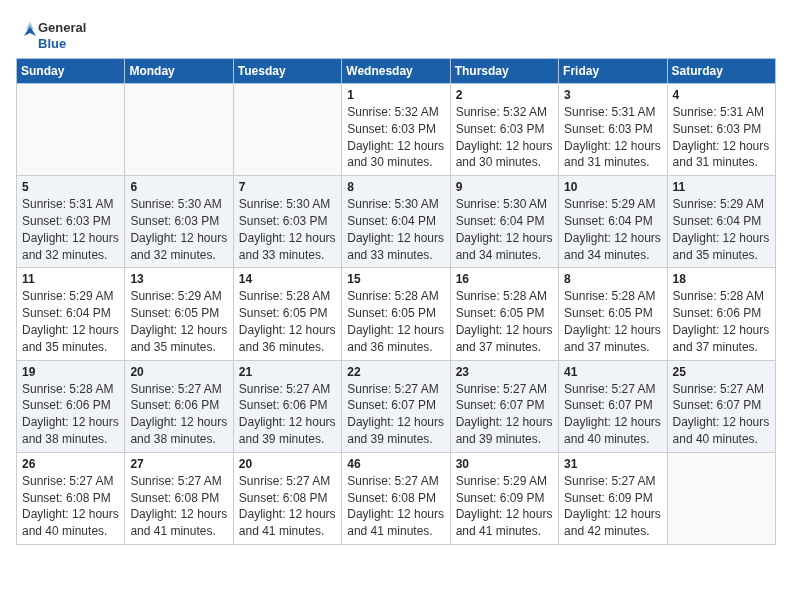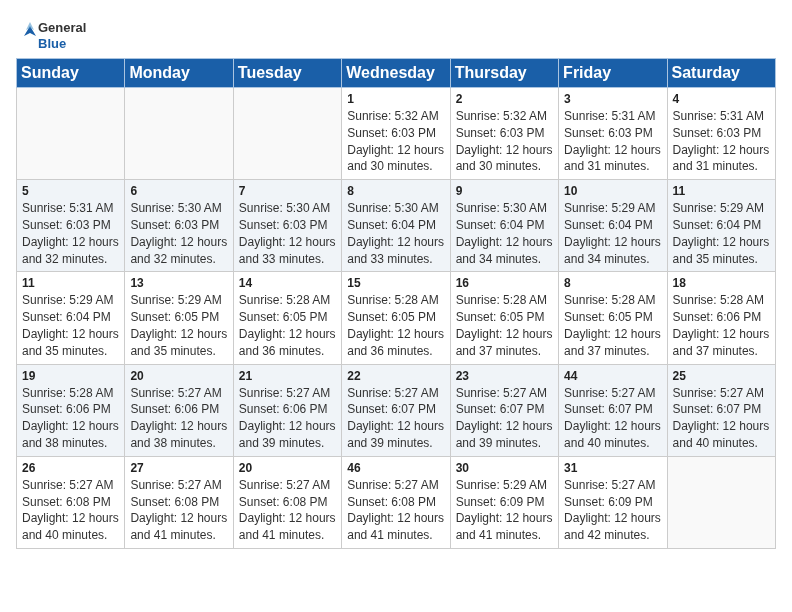--- a/index.html
+++ b/index.html
@@ -36,21 +36,21 @@
       margin-top: 2px;
     }
     table {
       width: 100%;
       border-collapse: collapse;
       table-layout: fixed;
     }
     thead th {
       background-color: #1a5fa8;
       color: #fff;
-      font-size: 16px;
+      font-size: 12px;
       font-weight: bold;
       padding: 5px 4px;
       text-align: left;
       border: 1px solid #aac4e0;
     }
     tbody td {
       border: 1px solid #ccc;
       vertical-align: top;
       padding: 4px 5px;
       font-size: 10px;
@@ -203,21 +203,21 @@
         </td>
         <td>
           <div class="day-number">22</div>
           <div class="day-info">Sunrise: 5:27 AM<br>Sunset: 6:07 PM<br>Daylight: 12 hours<br>and 39 minutes.</div>
         </td>
         <td>
           <div class="day-number">23</div>
           <div class="day-info">Sunrise: 5:27 AM<br>Sunset: 6:07 PM<br>Daylight: 12 hours<br>and 39 minutes.</div>
         </td>
         <td>
-          <div class="day-number">44</div>
+          <div class="day-number">41</div>
           <div class="day-info">Sunrise: 5:27 AM<br>Sunset: 6:07 PM<br>Daylight: 12 hours<br>and 40 minutes.</div>
         </td>
         <td>
           <div class="day-number">25</div>
           <div class="day-info">Sunrise: 5:27 AM<br>Sunset: 6:07 PM<br>Daylight: 12 hours<br>and 40 minutes.</div>
         </td>
       </tr>
       <tr>
         <td>
           <div class="day-number">26</div>

